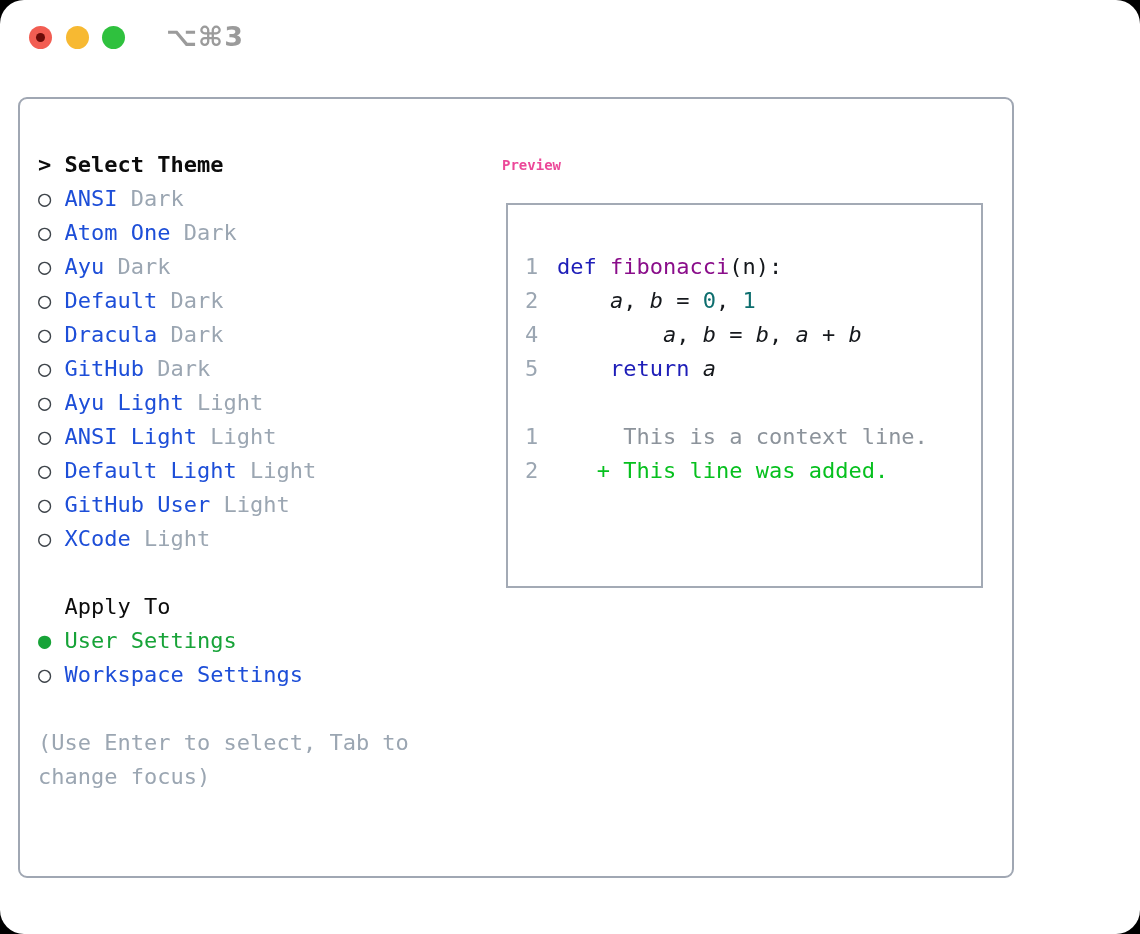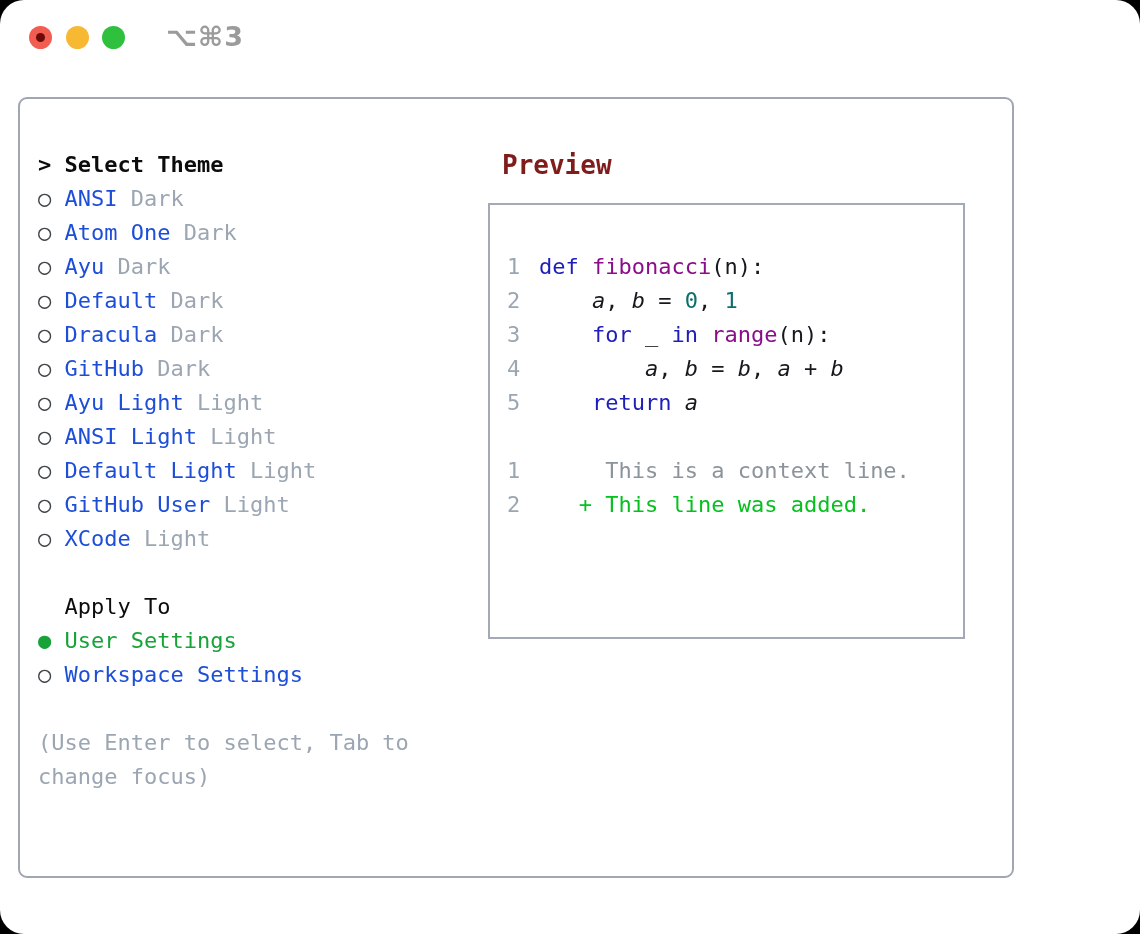--- a/index.html
+++ b/index.html
@@ -26,22 +26,22 @@
   .list-title{color:#0c0c0c;font-weight:bold;padding-left:1ch;}
   .radio{color:#3f454b;}
   .theme-name{color:#1d4ed8;}
   .theme-suffix{color:#9ba6b2;}
   .theme-row.selected .radio,.theme-row.selected .theme-name{color:#17a338;}
   .section-title{color:#0c0c0c;padding-left:2ch;}
   .hint{color:#9ba6b2;}
   .blank-row{height:34px;}
 
   
-  .preview-title{position:absolute;left:482px;top:49px;font-size:26px;line-height:34px;font-weight:bold;color:#7f1d1d;text-align:center;}
-  .preview-box{position:absolute;left:468px;top:104px;width:477px;height:436px;box-sizing:border-box;border:2px solid #a3aab5;background:#fff;padding:11px 0 0 17px;overflow:hidden;}
+  .preview-title{position:absolute;left:482px;top:49px;font-size:14px;line-height:34px;font-weight:bold;color:#ec4899;text-align:center;}
+  .preview-box{position:absolute;left:486px;top:104px;width:477px;height:385px;box-sizing:border-box;border:2px solid #a3aab5;background:#fff;padding:11px 0 0 17px;overflow:hidden;}
   .code-row{height:34px;font-size:22px;line-height:34px;white-space:pre;}
   .lnum{display:inline-block;width:32px;color:#9ba6b2;}
   .seg-keyword{color:#1e1eb8;}
   .seg-function{color:#8a0d8a;}
   .seg-literal{color:#0d6e6e;}
   .seg-plain{color:#15181c;}
   .seg-var{color:#15181c;font-style:italic;}
   .seg-context{color:#8c939b;}
   .seg-deleted{color:#c52e1b;}
   .seg-added{color:#06c01e;}
@@ -86,21 +86,20 @@
       <div class="blank-row"></div>
       <div class="row mono hint">(Use Enter to select, Tab to</div>
       <div class="row mono hint">change focus)</div>
     </div>
 
     <div class="preview-title">Preview</div>
     <div class="preview-box" id="preview-box">
         <div class="code-row"><span class="lnum"></span></div>
         <div class="code-row"><span class="lnum">1</span><span class="seg-keyword">def </span><span class="seg-function">fibonacci</span><span class="seg-plain">(n):</span></div>
         <div class="code-row"><span class="lnum">2</span><span class="seg-plain">    </span><span class="seg-var">a</span><span class="seg-plain">, </span><span class="seg-var">b</span><span class="seg-plain"> = </span><span class="seg-literal">0</span><span class="seg-plain">, </span><span class="seg-literal">1</span></div>
-        <div class="code-row"><span class="lnum">3</span><span class="seg-plain">    </span><span class="seg-keyword">for</span><span class="seg-plain"> _ </span><span class="seg-keyword">in</span><span class="seg-plain"> </span><span class="seg-function">range</span><span class="seg-plain">(n):</span></div>
         <div class="code-row"><span class="lnum">4</span><span class="seg-plain">        </span><span class="seg-var">a</span><span class="seg-plain">, </span><span class="seg-var">b</span><span class="seg-plain"> = </span><span class="seg-var">b</span><span class="seg-plain">, </span><span class="seg-var">a</span><span class="seg-plain"> + </span><span class="seg-var">b</span></div>
         <div class="code-row"><span class="lnum">5</span><span class="seg-plain">    </span><span class="seg-keyword">return</span><span class="seg-plain"> </span><span class="seg-var">a</span></div>
         <div class="code-row"><span class="lnum"></span></div>
         <div class="code-row"><span class="lnum">1</span><span class="seg-context">     This is a context line.</span></div>
         <div class="code-row"><span class="lnum">2</span><span class="seg-added">   + This line was added.</span></div>
         <div class="code-row"><span class="lnum"></span></div>
       </div>
 
   </div>
 </div>

